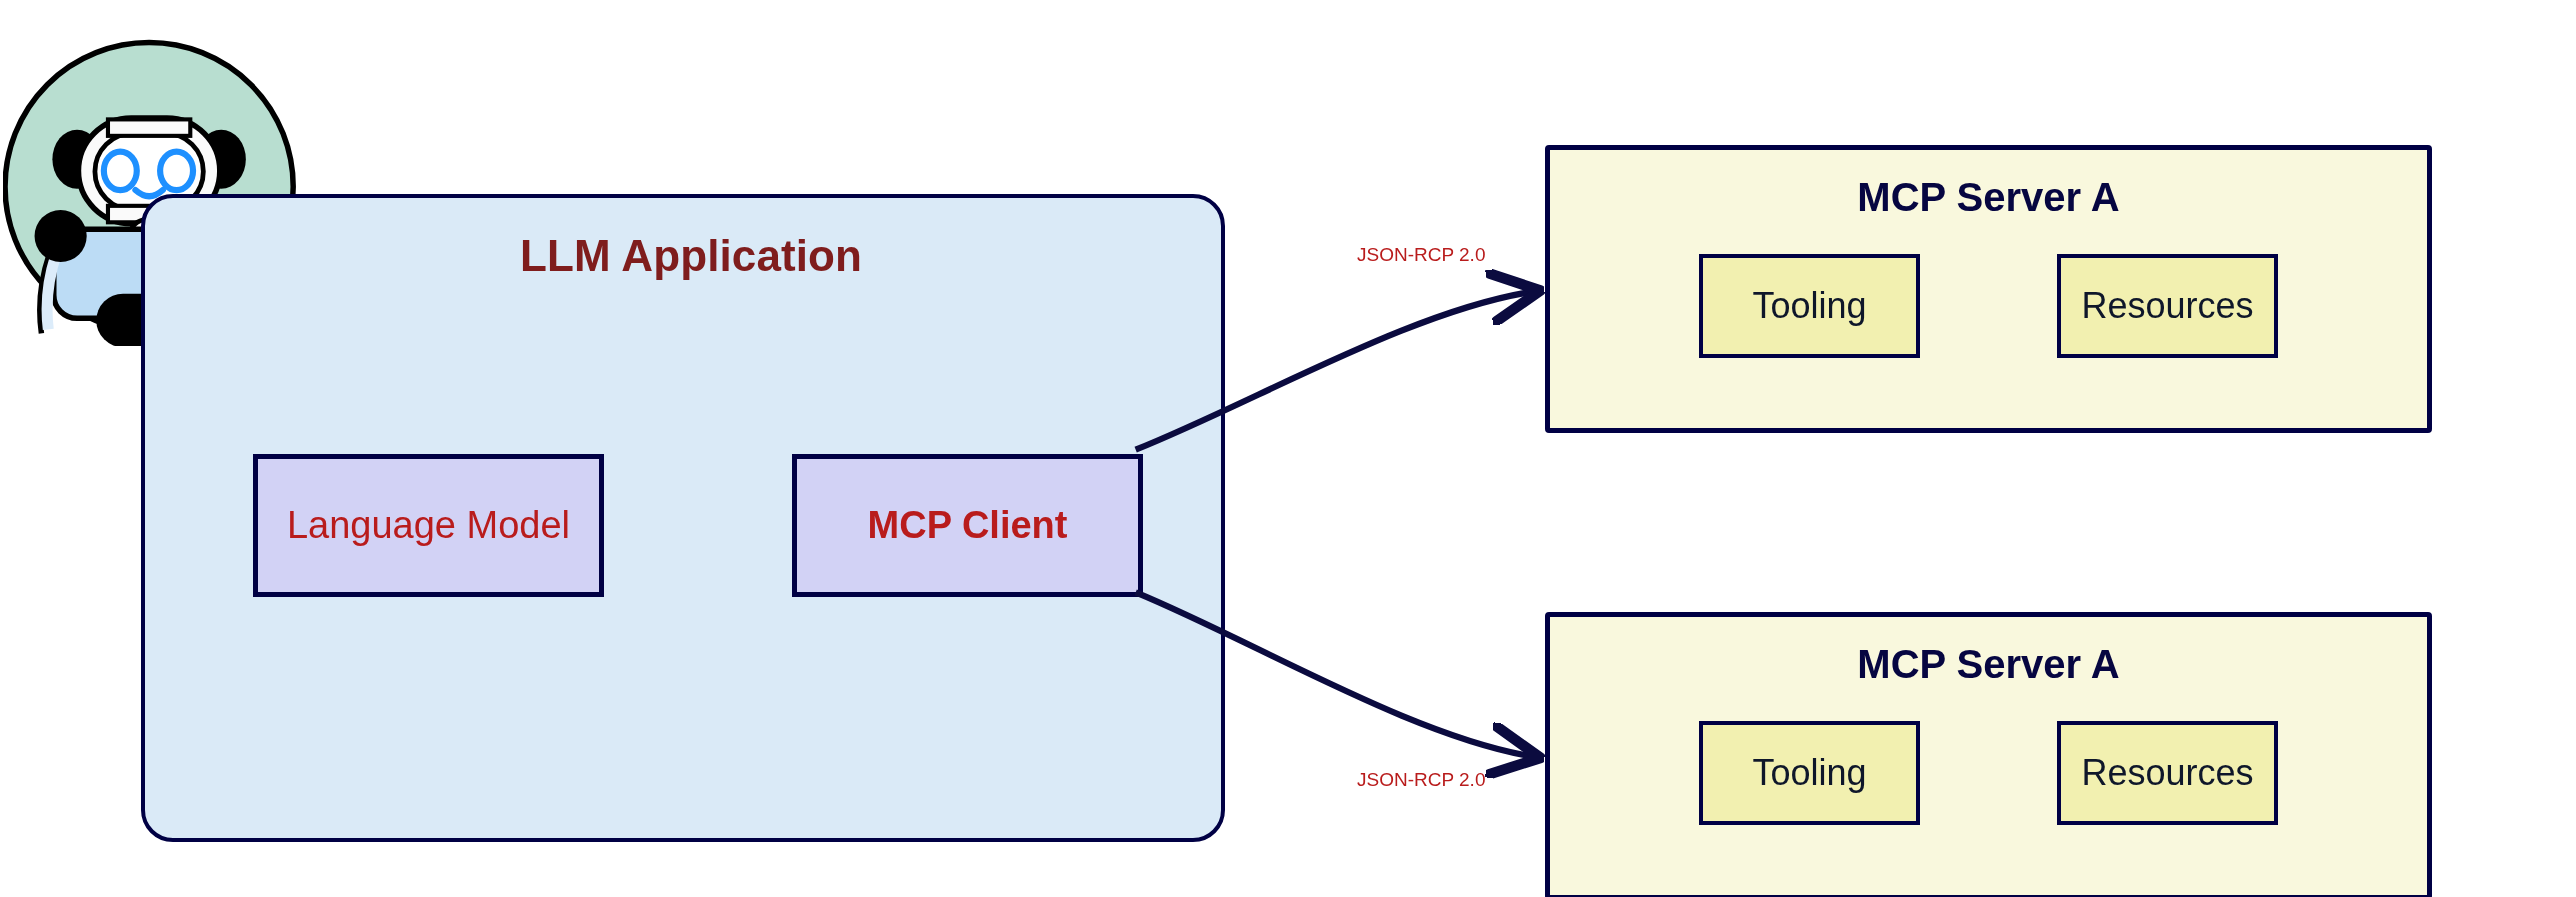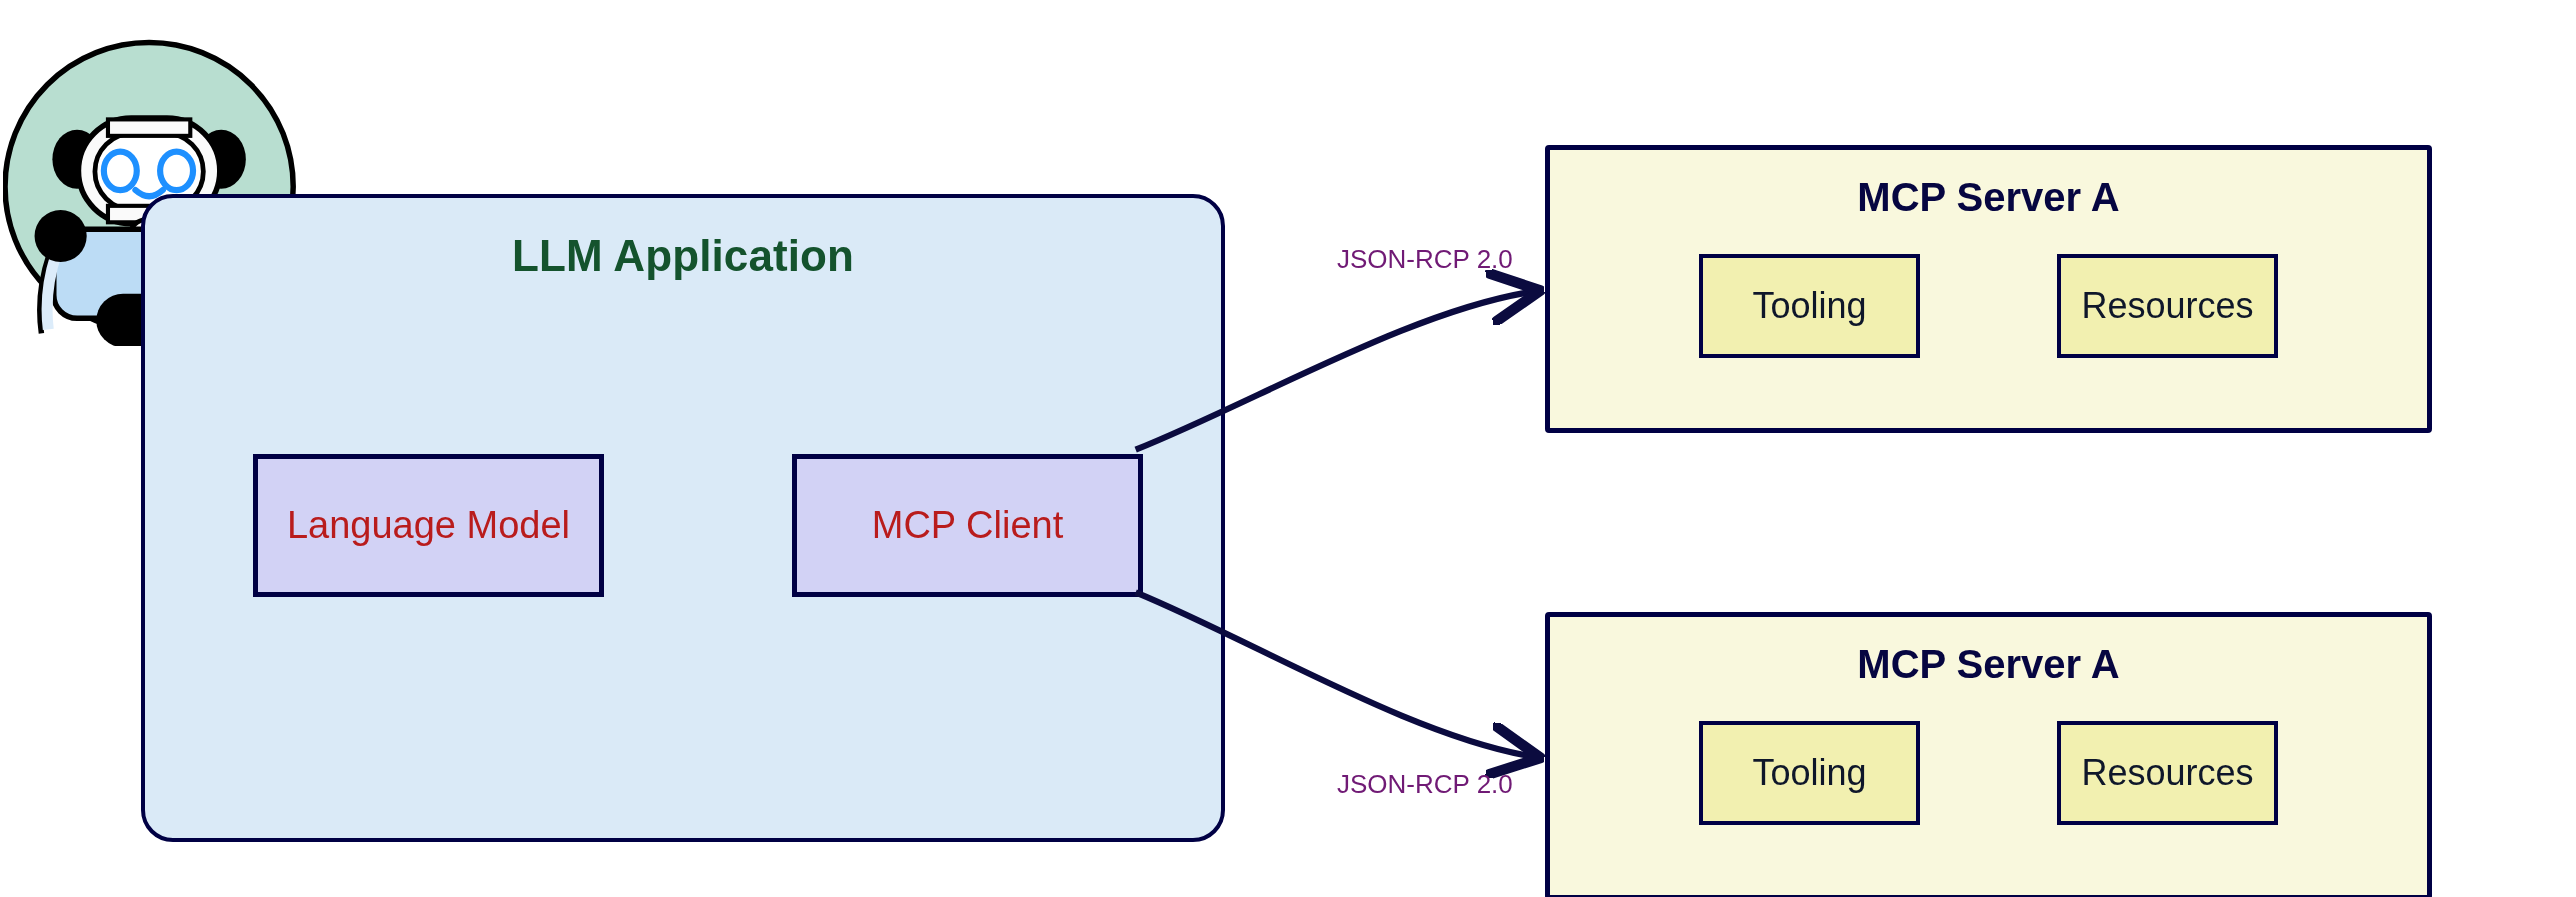--- a/index.html
+++ b/index.html
@@ -33,27 +33,27 @@
     top: 194px;
     width: 1084px;
     height: 648px;
     background: #daeaf7;
     border: 4.8px solid #000044;
     border-radius: 32px;
     box-sizing: border-box;
   }
   #llm-app-title {
     position: absolute;
-    left: 0;
+    left: 8px;
     top: 33px;
     width: 100%;
     text-align: center;
     font-size: 44px;
     font-weight: bold;
-    color: #14532d;
+    color: #7f1d1d;
     letter-spacing: 0.1px;
   }
 
   
   .node-purple {
     background: #d2d2f5;
     border: 5.5px solid #000044;
     box-sizing: border-box;
     display: flex;
     align-items: center;
@@ -127,23 +127,24 @@
 
   
   #edge-layer {
     left: 0;
     top: 0;
     width: 2576px;
     height: 898px;
     pointer-events: none;
   }
   .edge-label {
-    font-size: 26px;
-    color: #701a75;
+    font-size: 19px;
+    color: #b91c1c;
     white-space: nowrap;
+    margin-left: 20px;
   }
   #edge-label-top    { left: 1337px; top: 244px; }
   #edge-label-bottom { left: 1337px; top: 769px; }
 </style>
 </head>
 <body>
 
 <div id="canvas">
 
   <div class="abs" id="robot-avatar">
@@ -182,21 +183,21 @@
     </svg>
   </div>
 
   <div class="abs" id="llm-app-container">
     <div id="llm-app-title">LLM Application</div>
 
     <div class="abs node-purple" id="node-language-model" style="left:108px; top:256px;">
       <span>Language Model</span>
     </div>
 
-    <div class="abs node-purple" id="node-mcp-client" style="left:647px; top:256px;">
+    <div class="abs node-purple" id="node-mcp-client" style="left:647px; top:256px;font-weight:bold;">
       <span>MCP Client</span>
     </div>
   </div>
 
   <div class="abs server-box" id="server-box-a-top">
     <div class="server-title">MCP Server A</div>
     <div class="server-children">
       <div class="node-yellow">
         <span>Tooling</span>
       </div>

